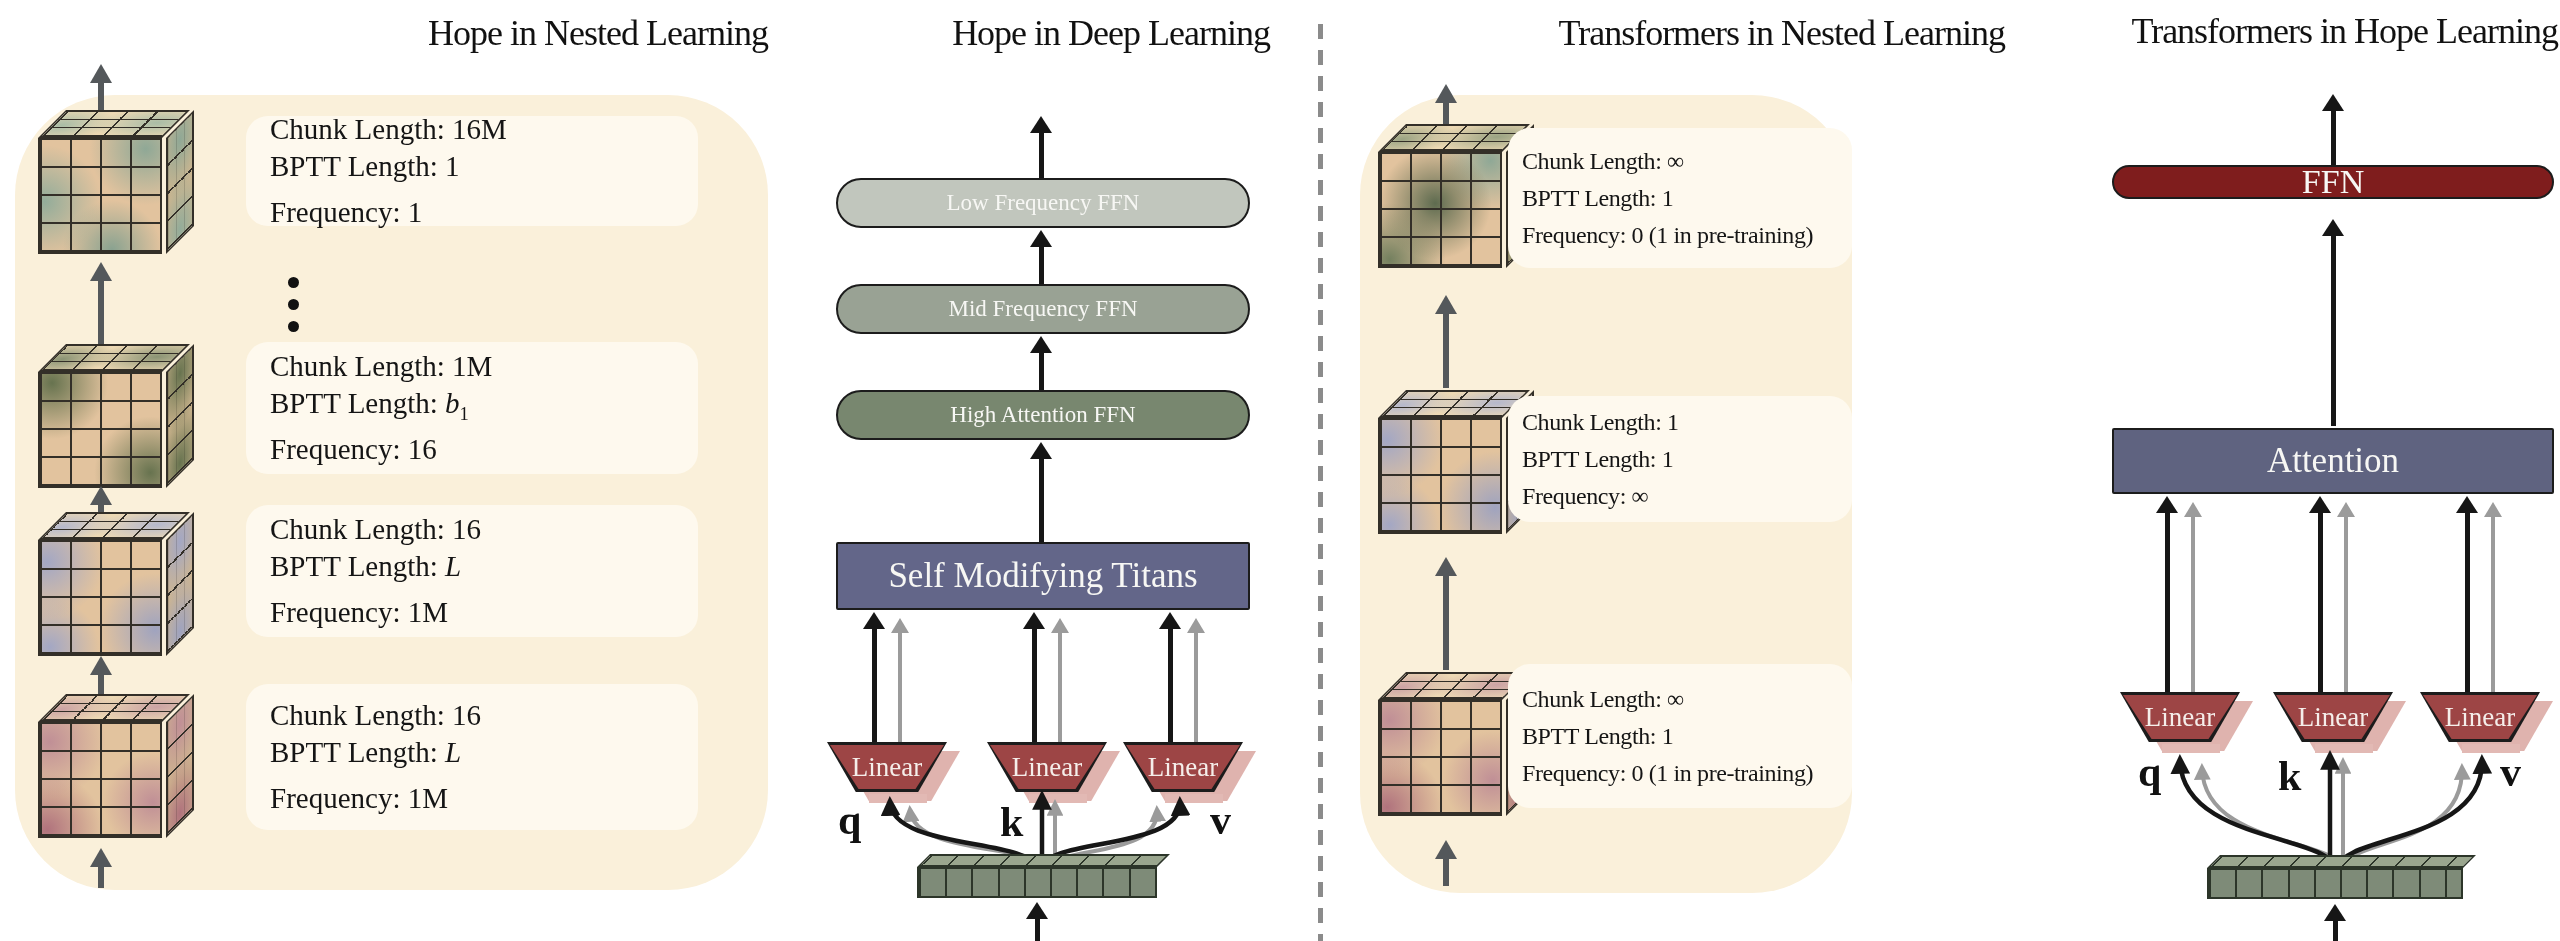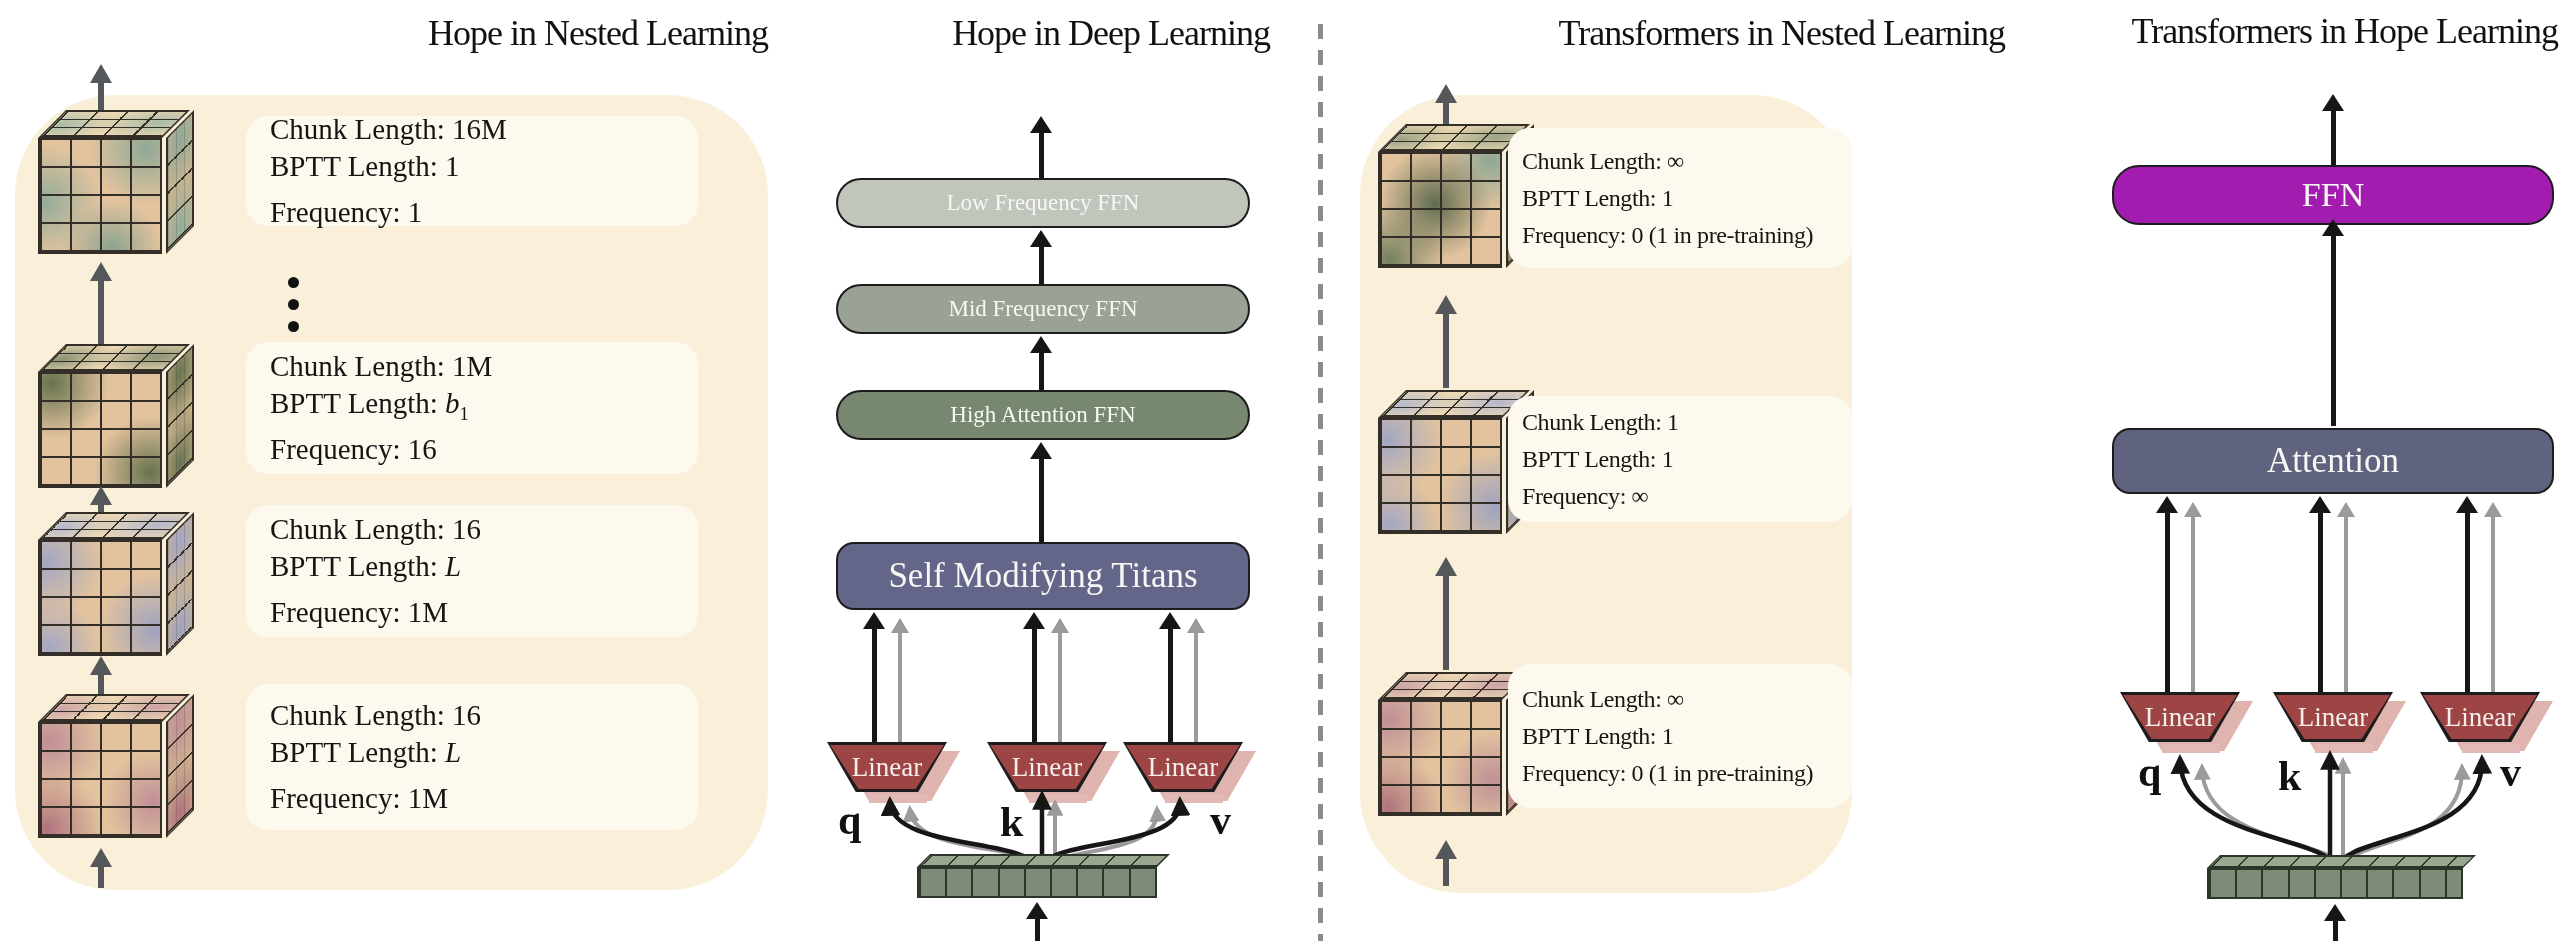--- a/index.html
+++ b/index.html
@@ -89,21 +89,21 @@
   .arr.gray::after   { margin-left:-9px; border-left:9px solid transparent; border-right:9px solid transparent; border-bottom:15px solid #9B9B9B; }
   .arr.dark::before  { width:6px; margin-left:-3px; top:13px; background:#54585B; }
   .arr.dark::after   { margin-left:-11px; border-left:11px solid transparent; border-right:11px solid transparent; border-bottom:19px solid #54585B; }
 
   
   .pill {
     position:absolute; border:2.5px solid #1c1c1c; border-radius:27px;
     display:flex; align-items:center; justify-content:center;
     color:#f7f7f4; font-size:23px;
   }
-  .pill.sq { border-radius:18px; }
+  .pill.sq { border-radius:2px; }
 
   
   .trapw { position:absolute; width:136px; height:64px;text-align:center; }
   .trap-shadow {
     position:absolute; left:13px; top:9px; width:120px; height:50px;
     clip-path:polygon(0 0,100% 0,76% 100%,24% 100%); background:#DFB3AE;
   }
   .trap-tab { position:absolute; left:42px; top:52px; width:58px; height:9px; background:#E2B9B4; }
   .trap {
     position:absolute; left:0; top:0; width:120px; height:50px;
@@ -320,21 +320,21 @@
   <div class="card small" style="left:1508px;top:664px;height:144px">
     <div class="ln">Chunk Length: ∞</div>
     <div class="ln">BPTT Length: 1</div>
     <div class="ln">Frequency: 0 (1 in pre-training)</div>
   </div>
   <div class="arr dark" style="left:1435px;top:840px;height:46px"></div>
 
   <div class="fig-title wrap" style="left:2118px;top:8px;width:440px">Transformers in Hope Learning</div>
 
   <div class="arr black" style="left:2322px;top:94px;height:71px"></div>
-  <div class="pill" style="left:2112px;top:165px;width:442px;height:60px;background:#a21caf;font-size:34px">
+  <div class="pill" style="left:2112px;top:165px;width:442px;height:34px;background:#7f1d1d;font-size:34px">
     <span>FFN</span>
   </div>
   <div class="arr black" style="left:2322px;top:219px;height:207px"></div>
   <div class="pill sq" style="left:2112px;top:428px;width:442px;height:66px;background:#5F6380;font-size:35px">
     <span>Attention</span>
   </div>
 
   <div class="arr black" style="left:2156px;top:496px;height:196px"></div>
   <div class="arr gray" style="left:2182px;top:502px;height:190px"></div>
   <div class="arr black" style="left:2309px;top:496px;height:196px"></div>

